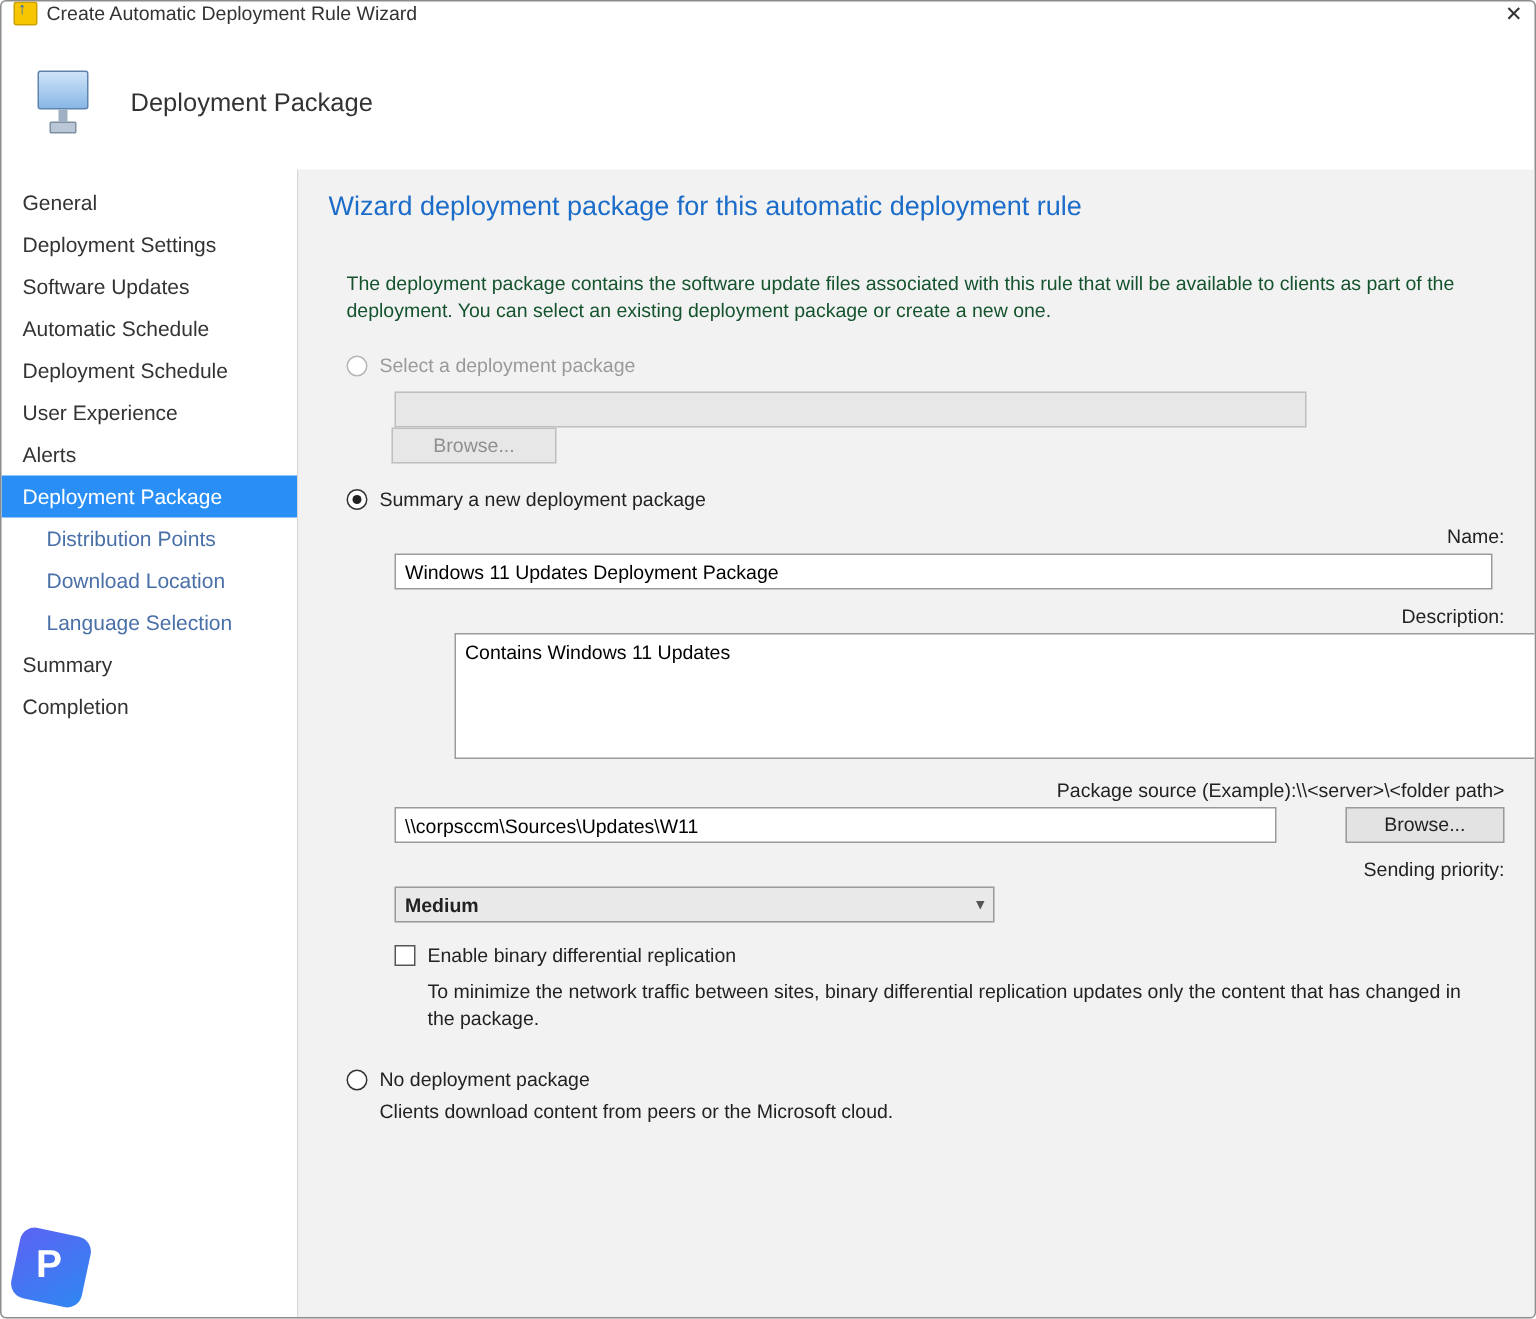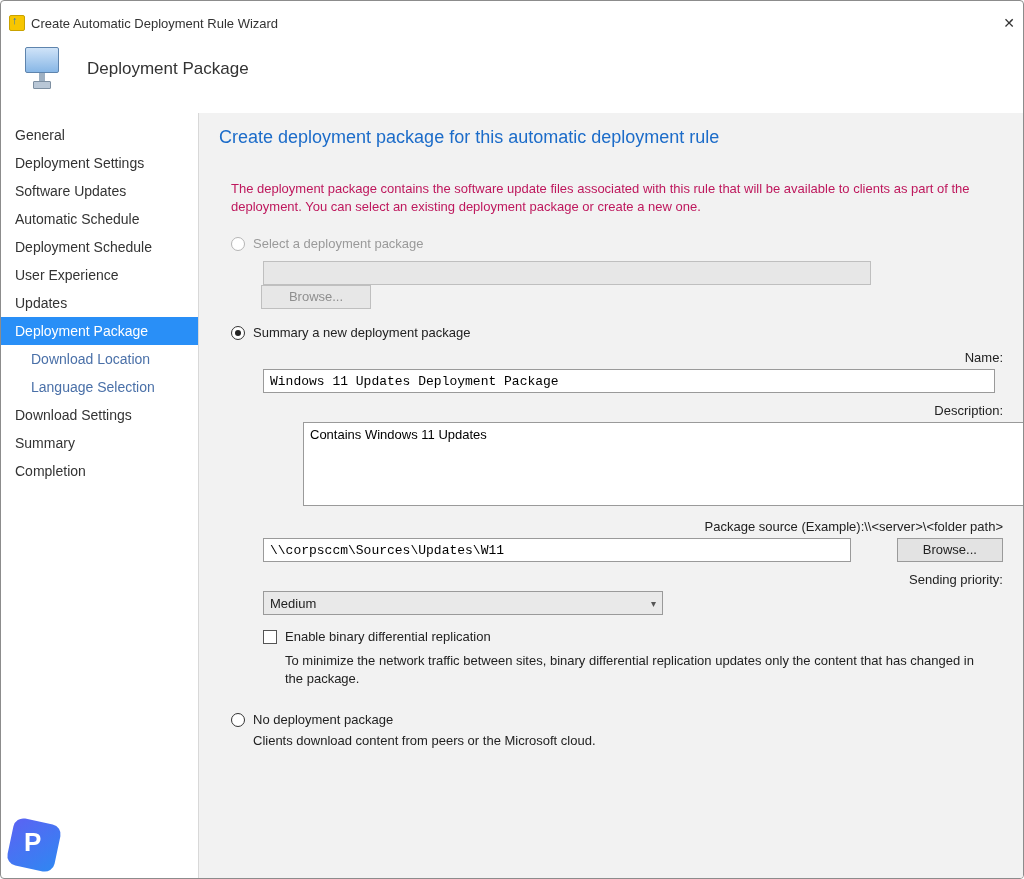--- a/index.html
+++ b/index.html
@@ -1,20 +1,20 @@
 <!DOCTYPE html>
 <html><head>
 <meta charset="utf-8">
 <style>
   * { box-sizing: border-box; }
   html, body { margin:0; padding:0; font-family: "Segoe UI", Tahoma, sans-serif; font-size:13px; color:#222; }
   body { width:1024px; height:879px; overflow:hidden; background:#fff; border:1px solid #8c8c8c; border-radius:4px; }
 
   
-  .titlebar { display:flex; align-items:flex-end; height:30px; padding:0 8px; }
+  .titlebar { display:flex; align-items:flex-start; height:30px; padding:0 8px; }
   .titlebar .app-icon { width:16px; height:16px; margin-right:6px; position:relative; }
   .titlebar .app-icon::before { content:""; position:absolute; inset:0; background:#f7c600; border:1px solid #c9a200; border-radius:2px; }
   .titlebar .app-icon::after { content:"↑"; position:absolute; left:3px; top:-1px; font-size:11px; color:#1c6cc9; font-weight:bold; }
   .titlebar .title { flex:1; font-size:13px; color:#333; }
   .titlebar .close { font-size:14px; color:#333; width:30px; text-align:right; cursor:default; }
 
   
   .header { display:flex; align-items:center; padding:14px 20px 20px 20px; }
   .header .computer-icon { width:48px; height:48px; margin-right:18px; position:relative; }
   .header .computer-icon .monitor { position:absolute; left:4px; top:2px; width:34px; height:26px; background:linear-gradient(#cfe3f8,#88b7e6); border:1px solid #5e84ad; border-radius:2px; }
@@ -25,41 +25,41 @@
   
   .body { display:flex; height:calc(879px - 30px - 82px); }
   .sidebar { width:198px; flex:0 0 198px; border-right:1px solid #d8d8d8; padding-top:8px; }
   .sidebar .item { padding:4px 10px 4px 14px; font-size:14px; color:#333; cursor:default; line-height:20px; }
   .sidebar .item.active { background:#298ff7; color:#fff; }
   .sidebar .item.sub { padding-left:30px; }
   .sidebar .item.sub.inactive { color:#4a70a8; }
 
   .main { flex:1; background:#f2f2f2; padding:14px 20px 6px 20px; overflow:hidden; }
   .main .page-title { color:#1c6cc9; font-size:18px; font-weight:400; margin:0 0 32px 0; }
-  .intro { font-size:13px; color:#be185d; line-height:18px; margin:0 0 20px 0; }
+  .intro { font-size:13px; color:#14532d; line-height:18px; margin:0 0 20px 0; }
 
   .radio-row { display:flex; align-items:center; gap:8px; margin:6px 0; font-size:13px; }
   .radio-row.disabled { color:#9a9a9a; }
   .radio-dot { width:14px; height:14px; border:1px solid #333; border-radius:50%; display:inline-flex; align-items:center; justify-content:center; background:#fff; }
   .radio-row.disabled .radio-dot { border-color:#b5b5b5; }
   .radio-dot.checked::after { content:""; width:6px; height:6px; border-radius:50%; background:#222; display:block; }
 
   .disabled-input { width:608px; height:24px; background:#e7e7e7; border:1px solid #bfbfbf; margin:4px 0 0 32px; display:inline-block; vertical-align:top; }
   .browse-btn { display:inline-block; width:110px; height:24px; line-height:22px; text-align:center; border:1px solid #bfbfbf; background:#e7e7e7; color:#8f8f8f; margin-left:30px; font-size:13px; }
   .browse-btn.enabled { background:#e3e3e3; color:#222; border-color:#9a9a9a; }
 
   .field-label { font-size:13px; margin:10px 0 4px 0; color:#222;text-align:right; }
-  .text-input { width:732px; height:24px; border:1px solid #9a9a9a; background:#fff; padding:2px 6px; font-size:13px; font-family:Liberation Mono, monospace; }
+  .text-input { width:732px; height:24px; border:1px solid #9a9a9a; background:#fff; padding:2px 6px; font-size:13px; font-family:Liberation Sans, sans-serif; }
   .textarea { width:732px; height:84px; border:1px solid #9a9a9a; background:#fff; padding:4px 6px; font-size:13px; font-family:inherit; resize:none; position:relative; }
   .textarea-wrap { position:relative; width:732px;margin-left:40px; }
   .textarea-wrap .scroll-up, .textarea-wrap .scroll-down { position:absolute; right:2px; width:13px; height:13px; font-size:9px; color:#777; text-align:center; line-height:13px; }
   .textarea-wrap .scroll-up { top:3px; }
   .textarea-wrap .scroll-down { bottom:3px; }
 
-  .select { width:400px; height:24px; border:1px solid #9a9a9a; background:#e9e9e9; padding:2px 6px; font-size:13px; display:flex; align-items:center; justify-content:space-between; }
+  .select { width:400px; height:24px; border:1px solid #9a9a9a; background:#e9e9e9; padding:2px 6px; font-size:13px; display:flex; align-items:center; justify-content:space-between;font-weight:bold; }
   .select .chev { font-size:10px; color:#555; }
 
   .checkbox-row { display:flex; align-items:flex-start; gap:8px; margin-top:14px; }
   .checkbox { width:14px; height:14px; border:1px solid #555; background:#fff; flex:0 0 14px; margin-top:1px; }
   .check-help { font-size:13px; color:#222; margin:8px 0 0 22px; max-width:700px; line-height:18px; }
 
   .radio3-help { font-size:13px; color:#222; margin:6px 0 0 22px; }
 
   .main .indent { margin-left:32px; }
   .right-panel { position:relative; }
@@ -95,31 +95,31 @@
 <div class="outer">
 <div class="body">
 
   <div class="sidebar">
     <div class="item">General</div>
     <div class="item">Deployment Settings</div>
     <div class="item">Software Updates</div>
     <div class="item">Automatic Schedule</div>
     <div class="item">Deployment Schedule</div>
     <div class="item">User Experience</div>
-    <div class="item">Updates</div>
+    <div class="item">Alerts</div>
     <div class="item active">Deployment Package</div>
+    <div class="item sub inactive">Distribution Points</div>
     <div class="item sub inactive">Download Location</div>
     <div class="item sub inactive">Language Selection</div>
-    <div class="item">Download Settings</div>
     <div class="item">Summary</div>
     <div class="item">Completion</div>
   </div>
 
   <div class="main right-panel">
-    <h2 class="page-title">Create deployment package for this automatic deployment rule</h2>
+    <h2 class="page-title">Wizard deployment package for this automatic deployment rule</h2>
 
     <div style="padding-left:12px;">
       <p class="intro">The deployment package contains the software update files associated with this rule that will be available to clients as part of the deployment. You can select an existing deployment package or create a new one.</p>
 
       <div class="radio-row disabled">
         <span class="radio-dot"></span>
         <span>Select a deployment package</span>
       </div>
       <div>
         <span class="disabled-input"></span>

